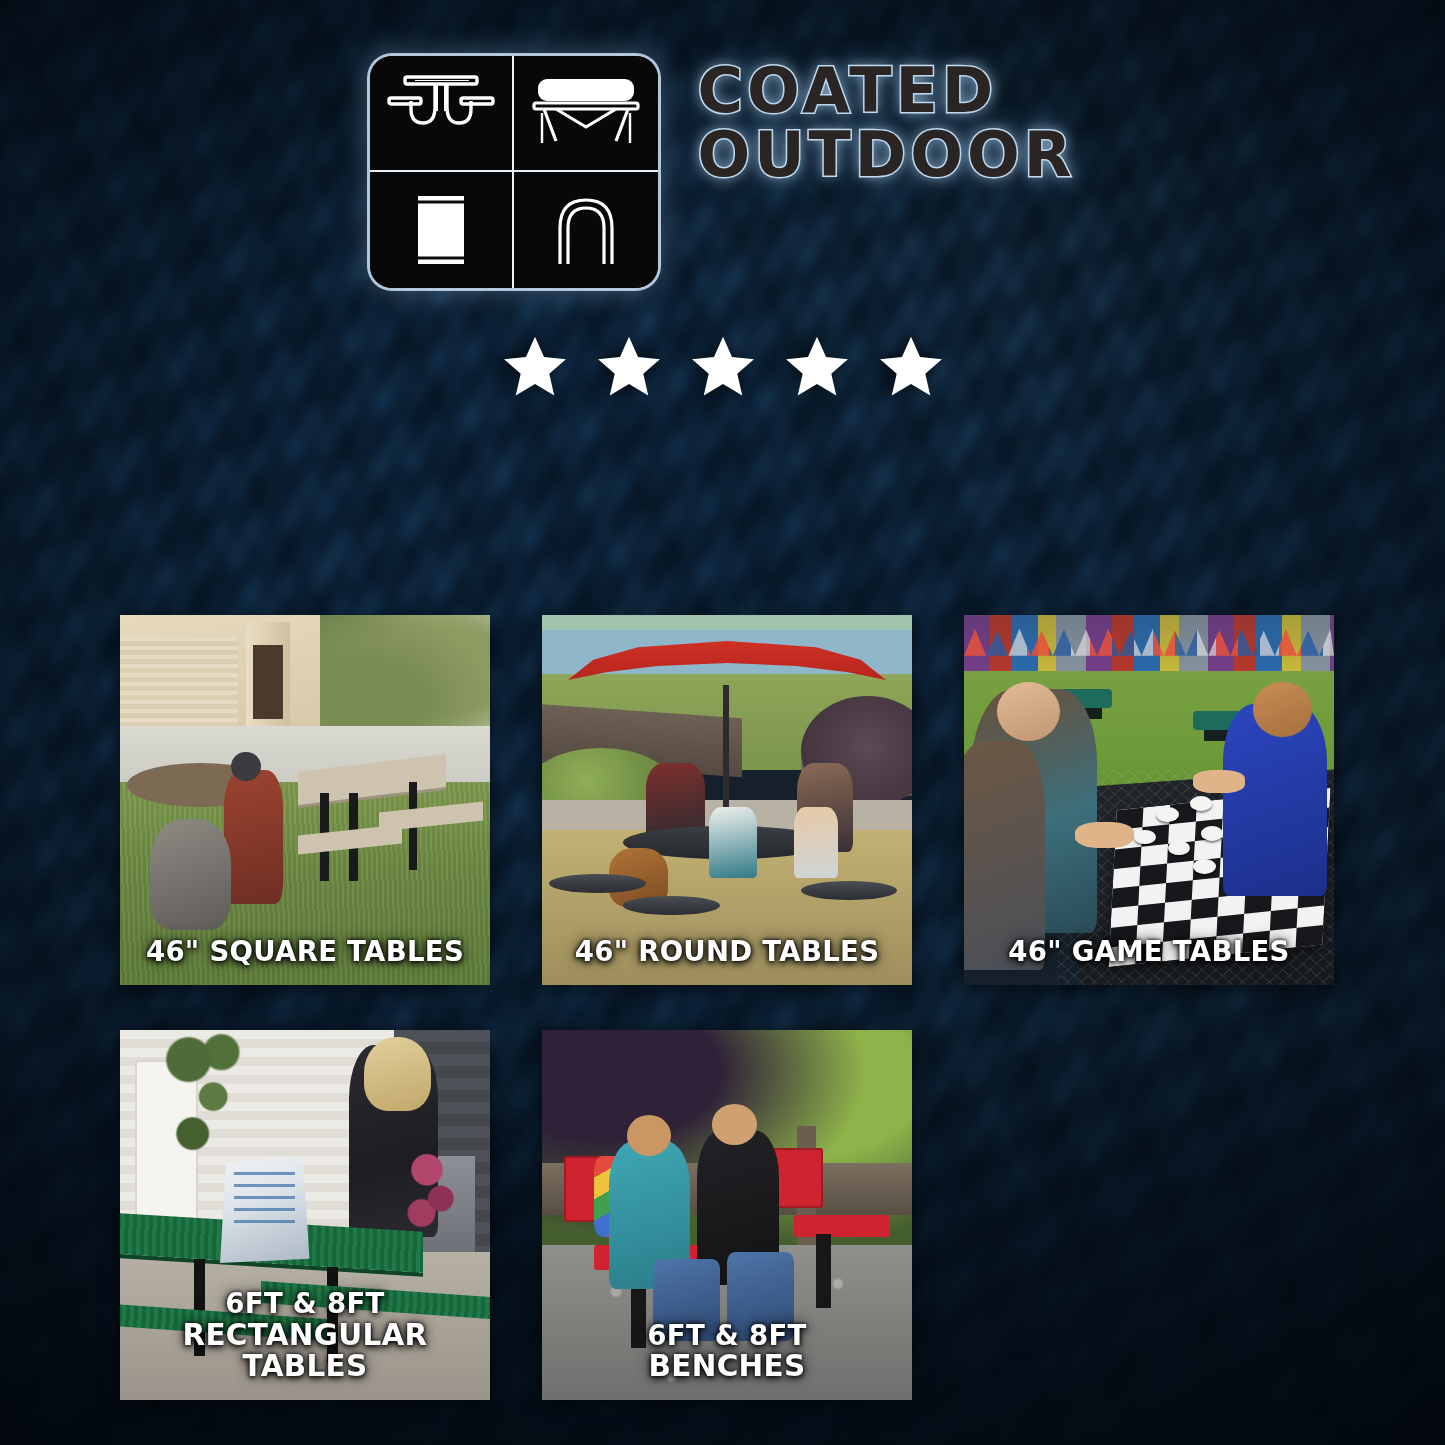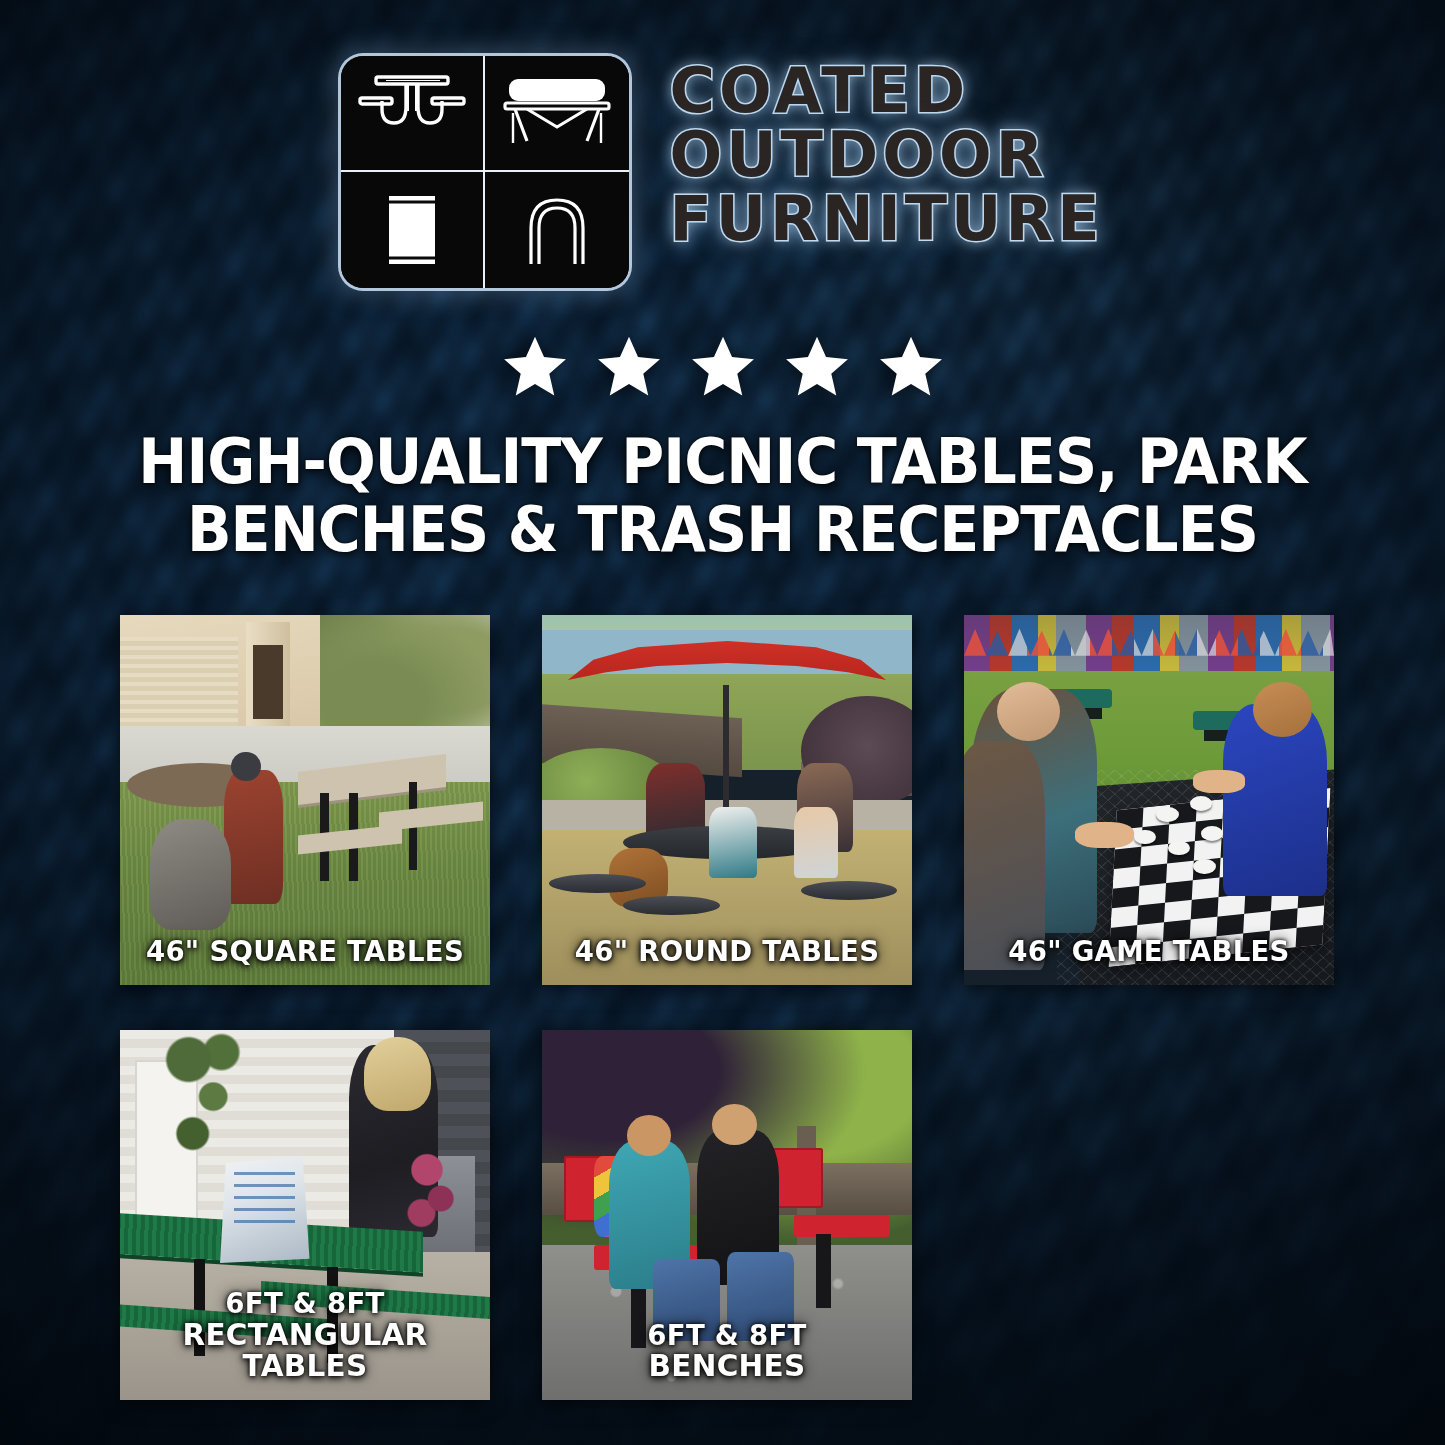--- a/index.html
+++ b/index.html
@@ -347,21 +347,20 @@
             <path d="M30 76 L30 40 Q30 12 56 12 Q82 12 82 40 L82 76"></path>
             <path d="M38 76 L38 40 Q38 20 56 20 Q74 20 74 40 L74 76"></path>
           </g>
         </svg>
       </div>
     </div>
 
     <div class="brand">
       <div class="l1">COATED</div>
       <div class="l2">OUTDOOR</div>
-      <div class="l3">FURNITURE</div>
     </div>
   </div>
 
   <div class="stars">
     <svg width="72" height="70" viewBox="0 0 24 24">
         <polygon fill="#ffffff" points="12,1.6 15.1,8.6 22.6,9.3 16.9,14.3 18.6,21.8 12,17.8 5.4,21.8 7.1,14.3 1.4,9.3 8.9,8.6"></polygon>
       </svg>
     <svg width="72" height="70" viewBox="0 0 24 24">
         <polygon fill="#ffffff" points="12,1.6 15.1,8.6 22.6,9.3 16.9,14.3 18.6,21.8 12,17.8 5.4,21.8 7.1,14.3 1.4,9.3 8.9,8.6"></polygon>
       </svg>
@@ -369,24 +368,20 @@
         <polygon fill="#ffffff" points="12,1.6 15.1,8.6 22.6,9.3 16.9,14.3 18.6,21.8 12,17.8 5.4,21.8 7.1,14.3 1.4,9.3 8.9,8.6"></polygon>
       </svg>
     <svg width="72" height="70" viewBox="0 0 24 24">
         <polygon fill="#ffffff" points="12,1.6 15.1,8.6 22.6,9.3 16.9,14.3 18.6,21.8 12,17.8 5.4,21.8 7.1,14.3 1.4,9.3 8.9,8.6"></polygon>
       </svg>
     <svg width="72" height="70" viewBox="0 0 24 24">
         <polygon fill="#ffffff" points="12,1.6 15.1,8.6 22.6,9.3 16.9,14.3 18.6,21.8 12,17.8 5.4,21.8 7.1,14.3 1.4,9.3 8.9,8.6"></polygon>
       </svg>
   </div>
 
-  <div class="headline">
-    <div>HIGH-QUALITY PICNIC TABLES, PARK</div>
-    <div>BENCHES &amp; TRASH RECEPTACLES</div>
-  </div>
 
   <div class="grid">
 
     <div class="tile t1">
       <div class="photo">
         <div class="sky"></div>
         <div class="trees"></div>
         <div class="house"></div>
         <div class="garage"></div>
         <div class="colm"></div>

